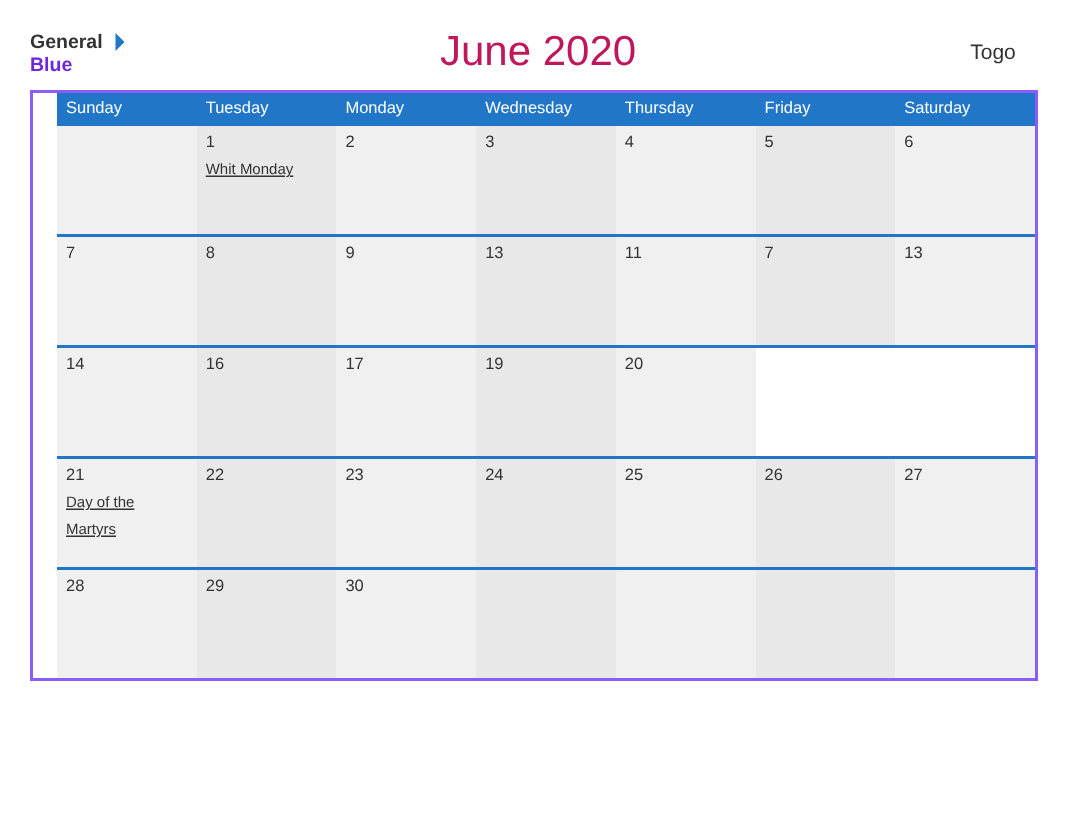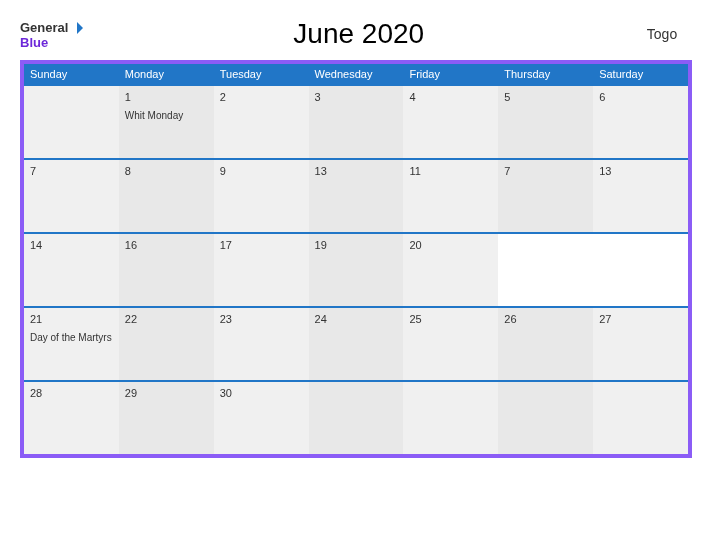--- a/index.html
+++ b/index.html
@@ -60,38 +60,39 @@
     }
 
     .logo-top {
       display: flex;
       align-items: center;
     }
 
     .title {
       font-size: 28px;
       font-weight: normal;
-      color: #000000;
+      color: #be185d;
       text-align: center;
       flex: 1;
     }
 
     .country {
       font-size: 14px;
       color: #333;
       text-align: center;
       min-width: 60px;
     }
 
     
     .calendar {
       flex: 1;
       display: flex;
       flex-direction: column;
-      border: 4px solid #8b5cf6;
+      border: 2px solid #8b5cf6;
+      padding-left: 16px;
     }
 
     .day-headers {
       display: grid;
       grid-template-columns: repeat(7, 1fr);
       background: #2176c7;
     }
 
     .day-header {
       color: #fff;
@@ -136,20 +137,21 @@
     .day-num {
       font-size: 11px;
       color: #333;
       display: block;
       margin-bottom: 2px;
     }
 
     .day-event {
       font-size: 10px;
       color: #333;
+      text-decoration: underline;
     }
   </style>
 </head>
 <body>
 
 <div class="page">
 
   <div class="header">
 
     <div class="logo">
@@ -166,25 +168,25 @@
 
     <h1 class="title">June 2020</h1>
 
     <div class="country">Togo</div>
   </div>
 
   <div class="calendar">
 
     <div class="day-headers">
       <div class="day-header">Sunday</div>
+      <div class="day-header">Tuesday</div>
       <div class="day-header">Monday</div>
-      <div class="day-header">Tuesday</div>
       <div class="day-header">Wednesday</div>
+      <div class="day-header">Thursday</div>
       <div class="day-header">Friday</div>
-      <div class="day-header">Thursday</div>
       <div class="day-header">Saturday</div>
     </div>
 
     <div class="week-row">
       <div class="day-cell"></div>
       <div class="day-cell">
         <span class="day-num">1</span>
         <span class="day-event">Whit Monday</span>
       </div>
       <div class="day-cell">

